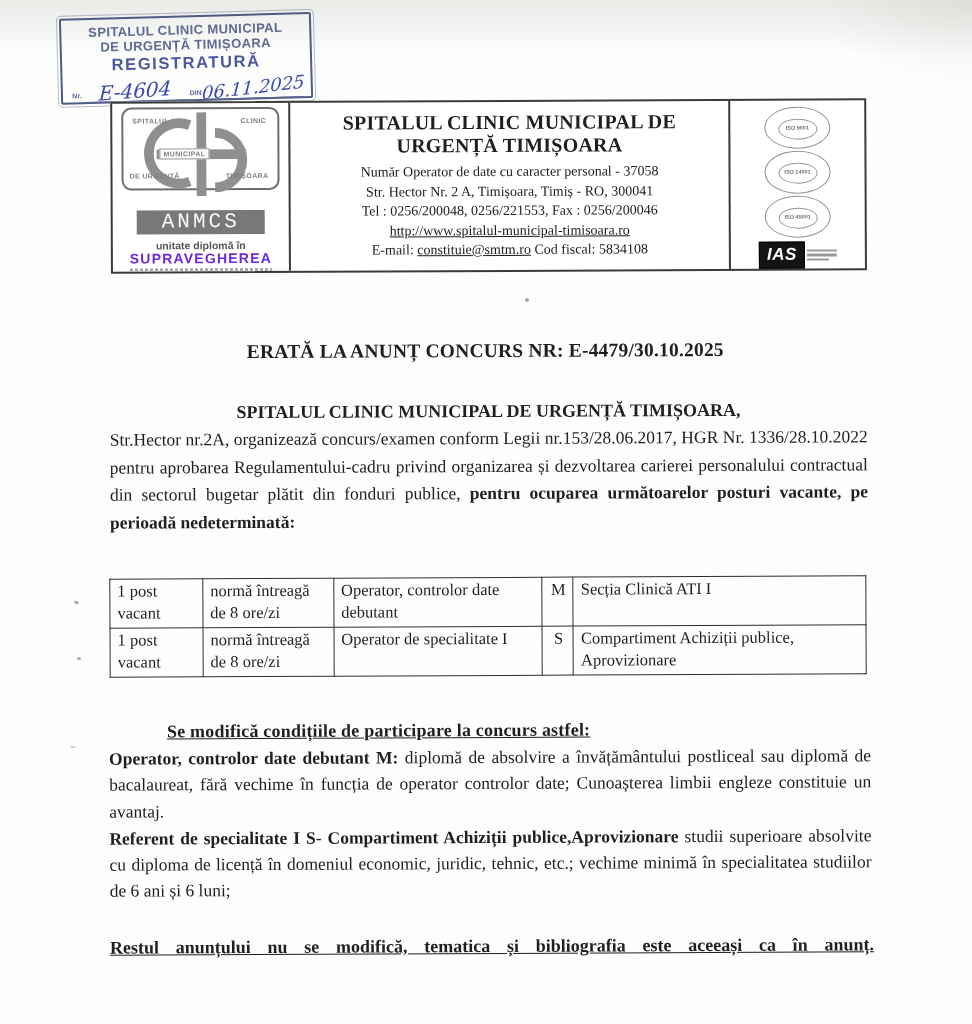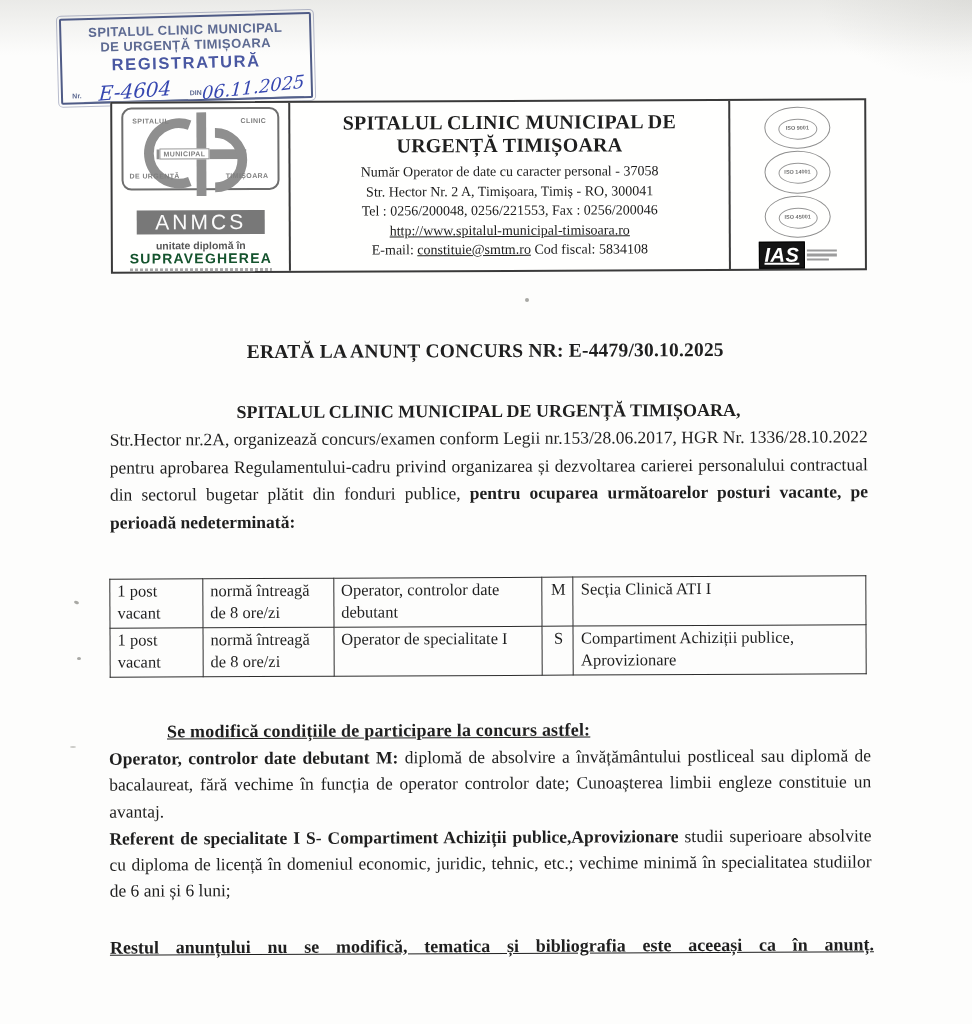--- a/index.html
+++ b/index.html
@@ -41,42 +41,42 @@
   .lh{position:absolute; left:112px; top:100px; width:756px; height:172px;
       border:2px solid #3a3a3a; background:#fffffe; display:flex; box-sizing:border-box;}
   .lh-logo{width:178px; border-right:2px solid #3a3a3a; display:flex; flex-direction:column; align-items:center; box-sizing:border-box;}
   .logo-box{position:relative; width:158px; height:94px; border:2px solid #6e6e6e; border-radius:10px; margin-top:4px; box-sizing:border-box; background:#fff;}
   .logo-box svg{position:absolute; left:4px; top:0px;}
   .logo-lbl{position:absolute; font-family:"Liberation Sans", sans-serif; font-size:7px; font-weight:bold; color:#7f7f7f; letter-spacing:.4px;}
   .l-tl{left:9px; top:8px;} .l-tr{right:11px; top:8px;}
   .l-mid{left:36px; top:39px; background:#fff; border:1px solid #9a9a9a; padding:0 3px; line-height:9px;}
   .l-bl{left:6px; bottom:9px;} .l-br{right:9px; bottom:9px;}
   .anmcs{width:128px; height:27px; background:#787878; color:#fbfbfb; margin-top:20px;
-         font-family:Liberation Sans, sans-serif; font-size:21px; letter-spacing:3px;
+         font-family:Liberation Mono, monospace; font-size:21px; letter-spacing:3px;
          display:flex; align-items:center; justify-content:center;}
   .sub1{font-family:"Liberation Sans", sans-serif; font-size:10.5px; font-weight:bold; color:#565656; margin-top:5px;}
-  .sub2{font-family:"Liberation Sans", sans-serif; font-size:14px; font-weight:bold; color:#14532d; letter-spacing:1.2px; line-height:15px;}
+  .sub2{font-family:"Liberation Sans", sans-serif; font-size:14px; font-weight:bold; color:#6d28d9; letter-spacing:1.2px; line-height:15px;}
   .sub-bar{width:142px; height:4px; margin-top:2px;
            background:repeating-linear-gradient(90deg,#a8a8a8 0 3px, transparent 3px 5px);}
 
   .lh-center{flex:1; text-align:center; border-right:2px solid #3a3a3a;}
   .hname{font-size:20px; font-weight:bold; line-height:23px; margin-top:9px; letter-spacing:.2px;}
   .hinfo{font-size:14px; line-height:19.5px; color:#1c1c1c;}
   .hinfo.first{margin-top:5px;}
   .uline{text-decoration:underline;}
 
   .lh-right{width:134px; display:flex; flex-direction:column; align-items:center; padding-top:5px; box-sizing:border-box;}
   .seal{position:relative; width:66px; height:44px; border:1.5px solid #8f8f8f; border-radius:50%; margin:1px 0; box-sizing:border-box;}
   .seal .inner{position:absolute; left:13px; top:11px; width:37px; height:19px; border:1px solid #979797; border-radius:50%;}
   .seal .slabel{position:absolute; left:0; right:0; top:17px; text-align:center;
                 font-family:"Liberation Sans", sans-serif; font-size:5.5px; font-weight:bold; color:#6f6f6f;}
   .ias{display:flex; align-items:center; margin-top:3px;}
   .ias-box{background:#141414; color:#fff; font-family:"Liberation Sans", sans-serif;
-           font-weight:bold; font-style:italic; font-size:20px; letter-spacing:.5px;
-           width:44px; height:25px; display:flex; align-items:center; justify-content:center; border:1px solid #000;text-decoration:underline;}
+           font-weight:bold; font-style:italic; font-size:17px; letter-spacing:.5px;
+           width:44px; height:25px; display:flex; align-items:center; justify-content:center; border:1px solid #000;}
   .ias-lines{margin-left:2px; display:flex; flex-direction:column; gap:2px;}
   .ias-lines i{display:block; width:30px; height:2.5px; background:#9c9c9c;}
   .ias-lines i:nth-child(3){width:22px;}
 
   
   .title{position:absolute; left:0; top:340px; width:972px; text-align:center;
          font-size:19.5px; font-weight:bold; letter-spacing:.2px;}
   .intro{position:absolute; left:110px; top:398px; width:758px;}
   .intro .lead{text-align:center; font-weight:bold; font-size:18px; line-height:26px;}
   .intro p{margin:1px 0 0 0; text-align:justify; font-size:17.5px; line-height:27.5px;}

